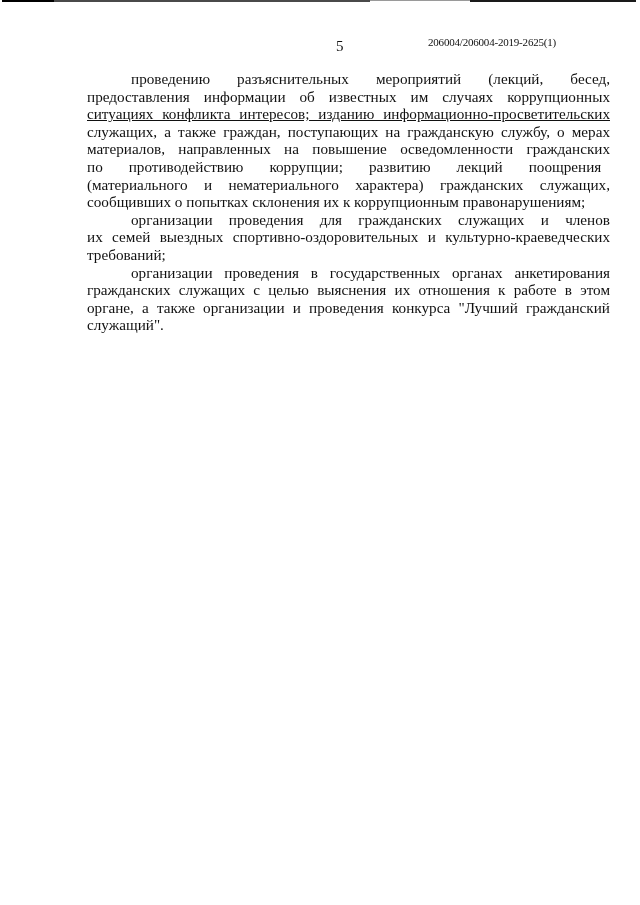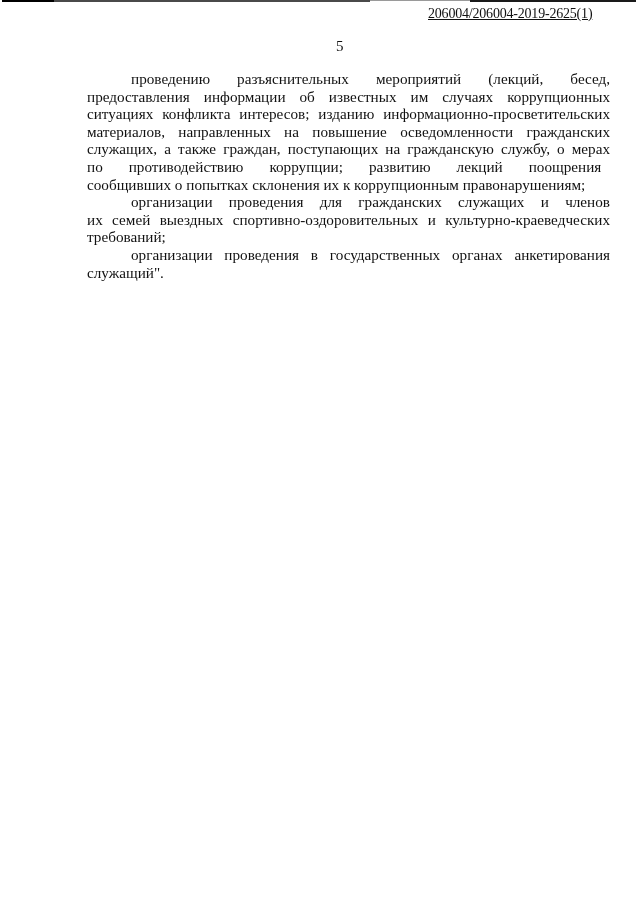--- a/index.html
+++ b/index.html
@@ -49,27 +49,26 @@
     .top-bar .seg-right {
       position: absolute;
       left: 470px;
       top: 0;
       width: 166px;
       height: 2px;
       background: #1a1a1a;
     }
     .doc-code {
       position: absolute;
-      top: 8px;
+      top: 36px;
       left: 428px;
-      font-size: 14px;
+      font-size: 11px;
       line-height: 12px;
       letter-spacing: -0.2px;
       white-space: nowrap;
-      text-decoration: underline;
     }
     .page-number {
       position: absolute;
       top: 38px;
       left: 336px;
       font-size: 15px;
       line-height: 16px;
     }
     .body-text {
       position: absolute;
@@ -104,25 +103,28 @@
 </div>
 
 <div class="doc-code">206004/206004-2019-2625(1)</div>
 
 <div class="page-number">5</div>
 
 <div class="body-text">
 
   <span class="line indent" style="word-spacing: 23.3086px; text-align: left; text-align-last: left;">проведению разъяснительных мероприятий (лекций, бесед,</span>
   <span class="line" style="word-spacing: 10.2266px; text-align: left; text-align-last: left;">предоставления информации об известных им случаях коррупционных</span>
-  <span class="line" style="word-spacing: 5.125px; text-align: left; text-align-last: left;">ситуациях конфликта интересов; изданию информационно-просветительских</span>
+  <span class="line" style="word-spacing: 5.125px; text-align: left; text-align-last: left; text-decoration: underline;">ситуациях конфликта интересов; изданию информационно-просветительских</span>
+  <span class="line" style="word-spacing: 3.30382px; text-align: left; text-align-last: left;">служащих, а также граждан, поступающих на гражданскую службу, о мерах</span>
   <span class="line" style="word-spacing: 9.52812px; text-align: left; text-align-last: left;">материалов, направленных на повышение осведомленности гражданских</span>
-  <span class="line" style="word-spacing: 3.30382px; text-align: left; text-align-last: left;">служащих, а также граждан, поступающих на гражданскую службу, о мерах</span>
   <span class="line" style="word-spacing: 22.1844px; text-align: left; text-align-last: left;">по противодействию коррупции; развитию лекций поощрения</span>
+  <span class="line" style="word-spacing: 12.575px; text-align: left; text-align-last: left;">(материального и нематериального характера) гражданских служащих,</span>
   <span class="line last">сообщивших о попытках склонения их к коррупционным правонарушениям;</span>
 
   <span class="line indent" style="word-spacing: 12.4844px; text-align: center; text-align-last: left;">организации проведения для гражданских служащих и членов</span>
   <span class="line" style="word-spacing: 5.6px; text-align: right; text-align-last: left;">их семей выездных спортивно-оздоровительных и культурно-краеведческих</span>
   <span class="line last">требований;</span>
 
   <span class="line indent" style="word-spacing: 8.04063px; text-align: left; text-align-last: left; font-family: Liberation Serif, serif;">организации проведения в государственных органах анкетирования</span>
+  <span class="line" style="word-spacing: 4.40937px; text-align: left; text-align-last: left;">гражданских служащих с целью выяснения их отношения к работе в этом</span>
+  <span class="line" style="word-spacing: 4.38672px; text-align: left; text-align-last: left;">органе, а также организации и проведения конкурса "Лучший гражданский</span>
   <span class="line last">служащий".</span>
 </div>
 
 </body></html>

